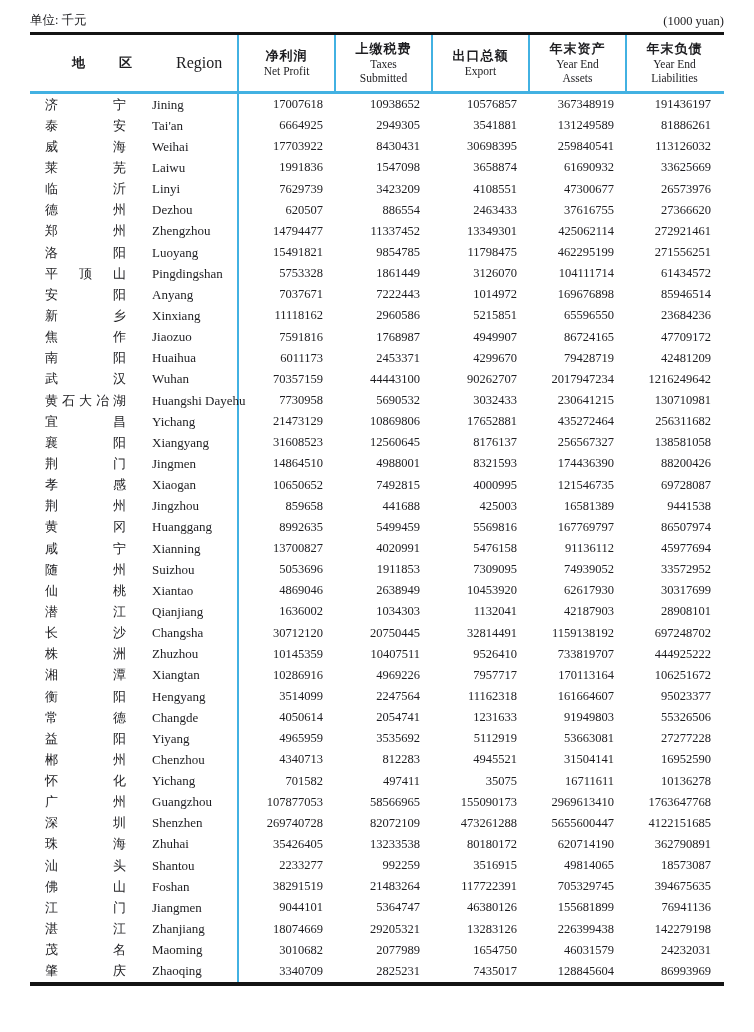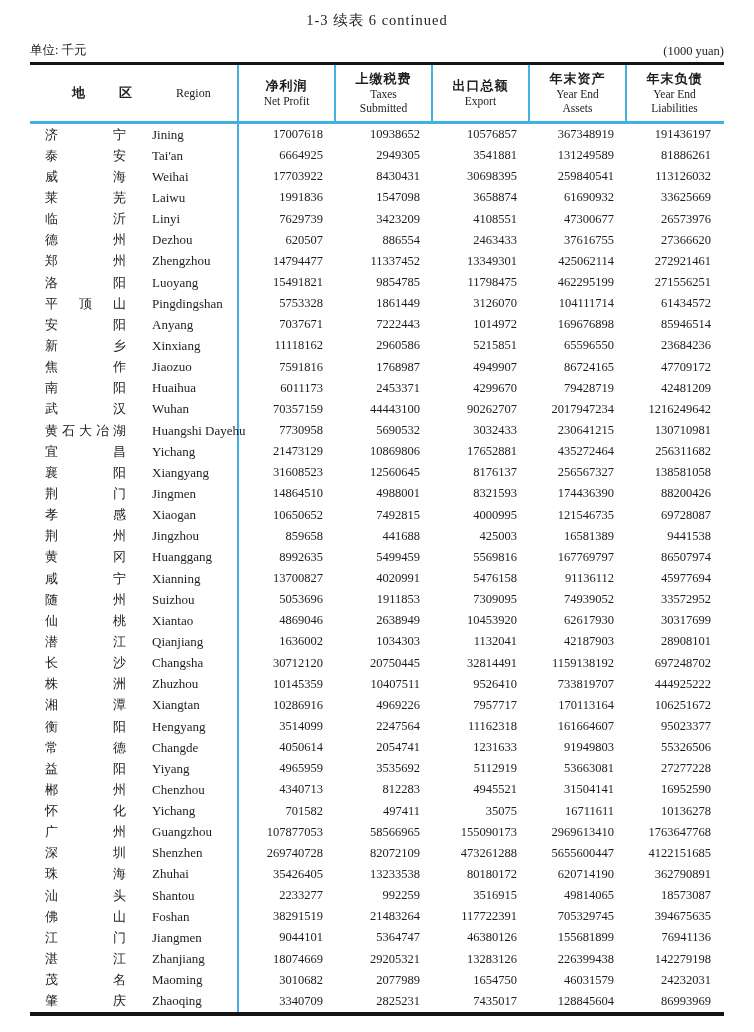--- a/index.html
+++ b/index.html
@@ -46,21 +46,21 @@
   .hcell .en{font-size:11.5px;}
   .hcell-region{
     width:207px;border-left:none;
     flex-direction:row;gap:0;align-items:center;justify-content:flex-start;
   }
   .hcell-region .zh-spread{
     display:inline-flex;justify-content:space-between;
     width:60px;margin-left:42px;
     font-size:13px;font-weight:bold;
   }
-  .hcell-region .en{font-size:12px;margin-left:44px;font-weight:normal;}
+  .hcell-region .en{font-size:16px;margin-left:44px;font-weight:normal;}
   .tbody{border-bottom:4px solid #141414;}
   .trow{
     display:flex;align-items:center;
     height:21.15px;
   }
   .cell-region{
     position:relative;width:207px;height:100%;box-sizing:border-box;
   }
   .zh-name{
     position:absolute;left:15px;top:50%;transform:translateY(-50%);
@@ -81,21 +81,20 @@
     font-size:12.5px;
   }
   .cell-num.first{border-left:2px solid var(--cyan);text-align:center;}
 </style>
 </head>
 <body>
 
 <div class="page">
   <div class="inner">
 
-    <div class="doc-title">1-3  续表 6  continued</div>
 
     <div class="unit-row">
       <span>单位: 千元</span>
       <span>(1000 yuan)</span>
     </div>
 
     <div class="table">
       <div class="thead">
         <div class="hcell hcell-region">
           <span class="zh-spread">

